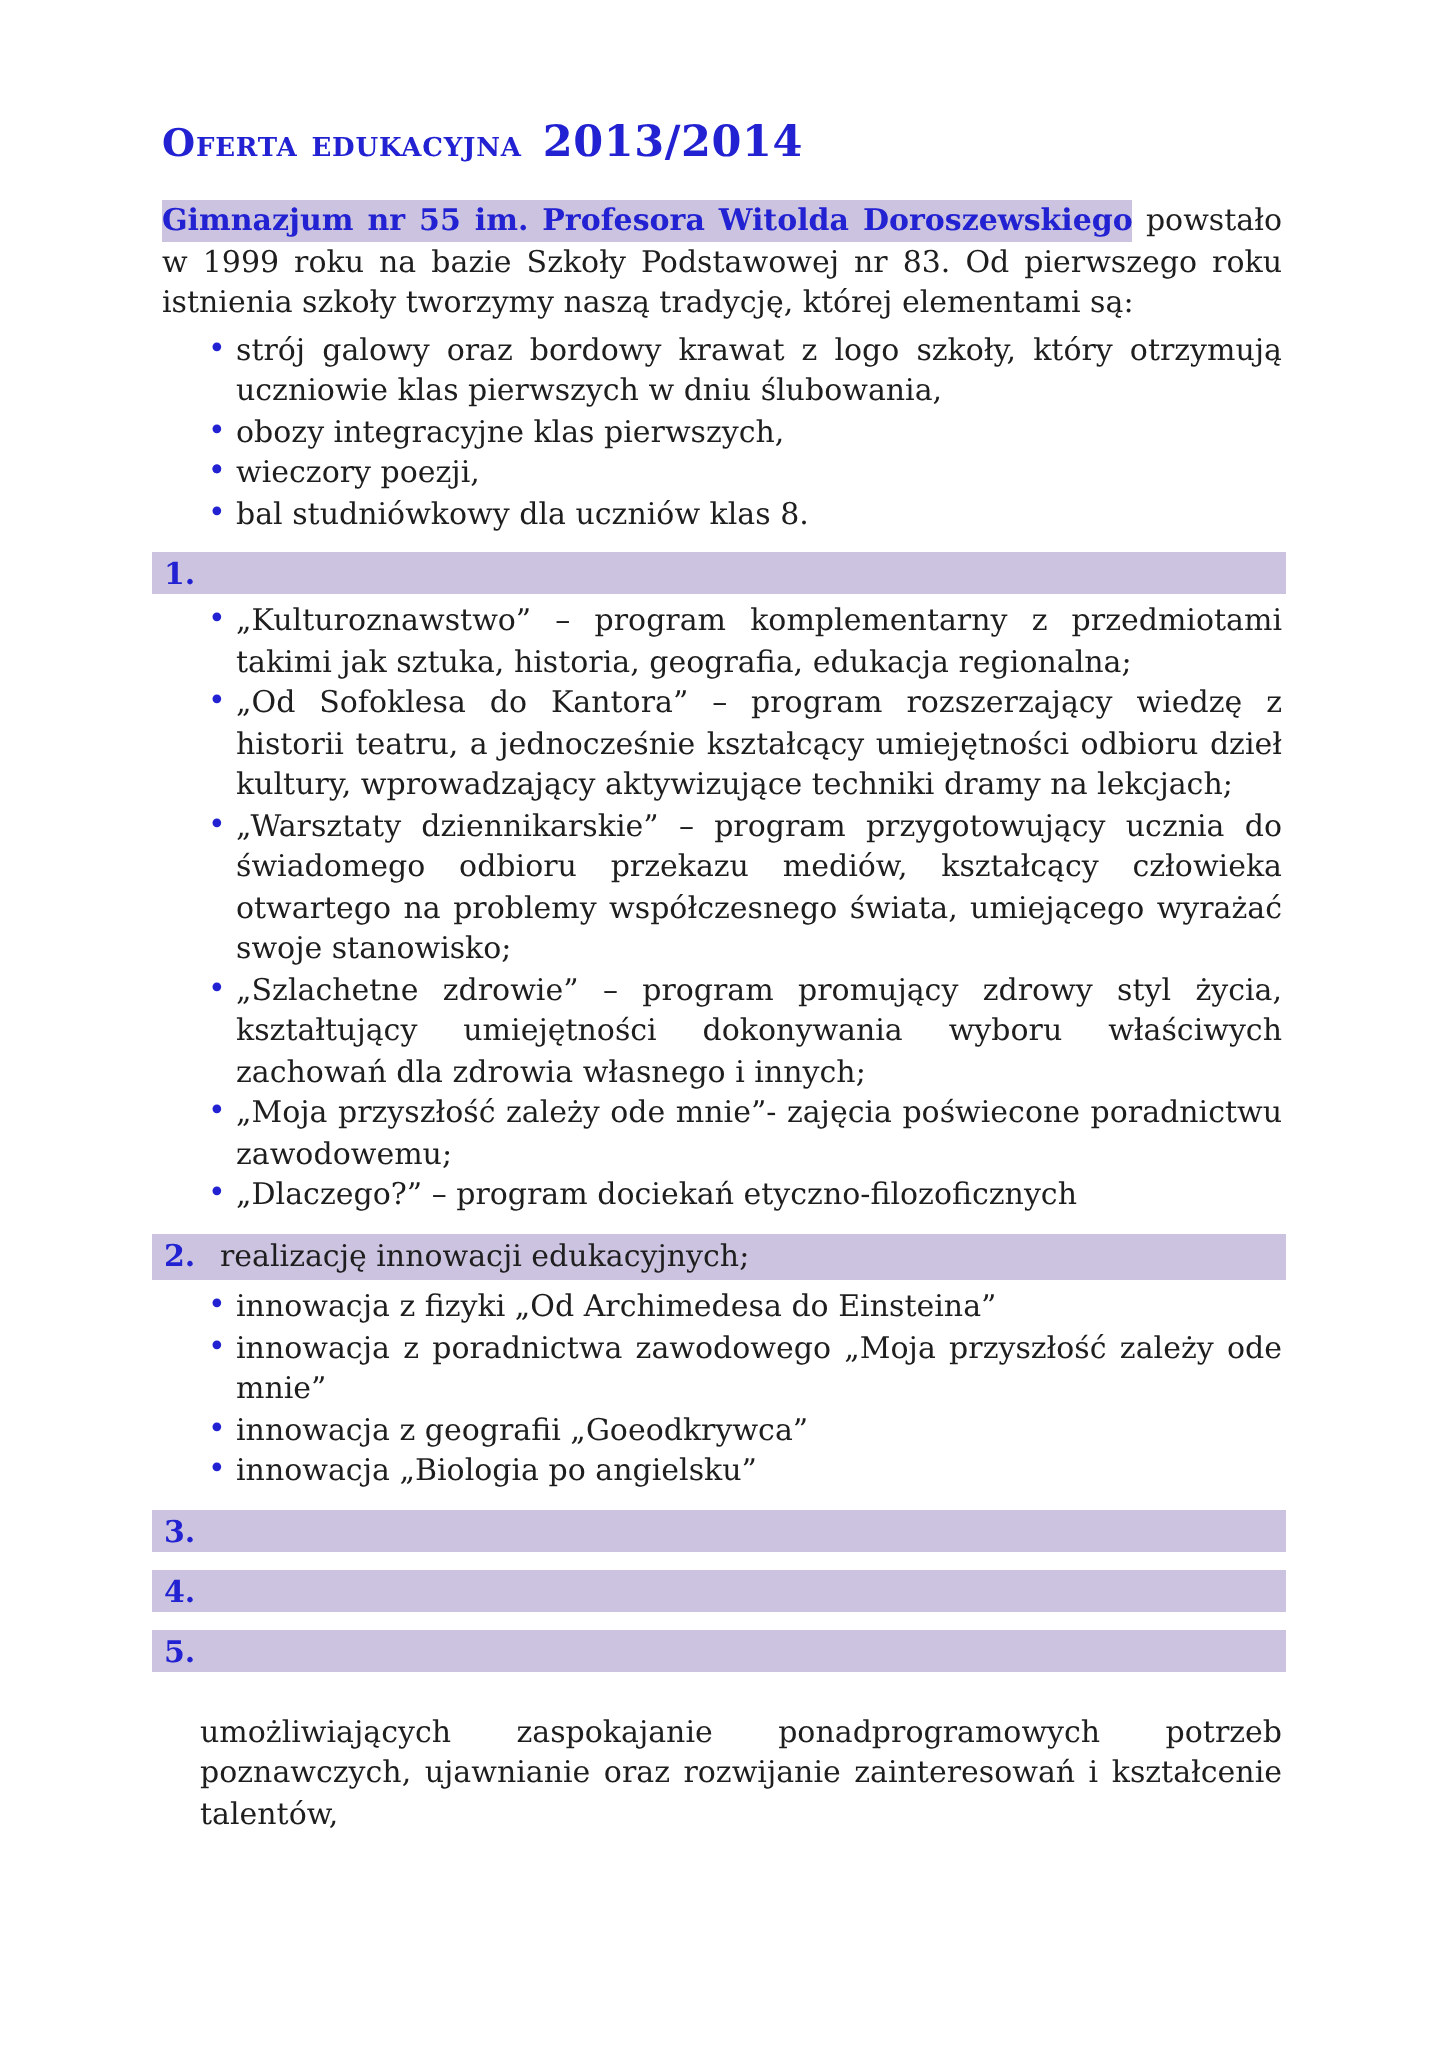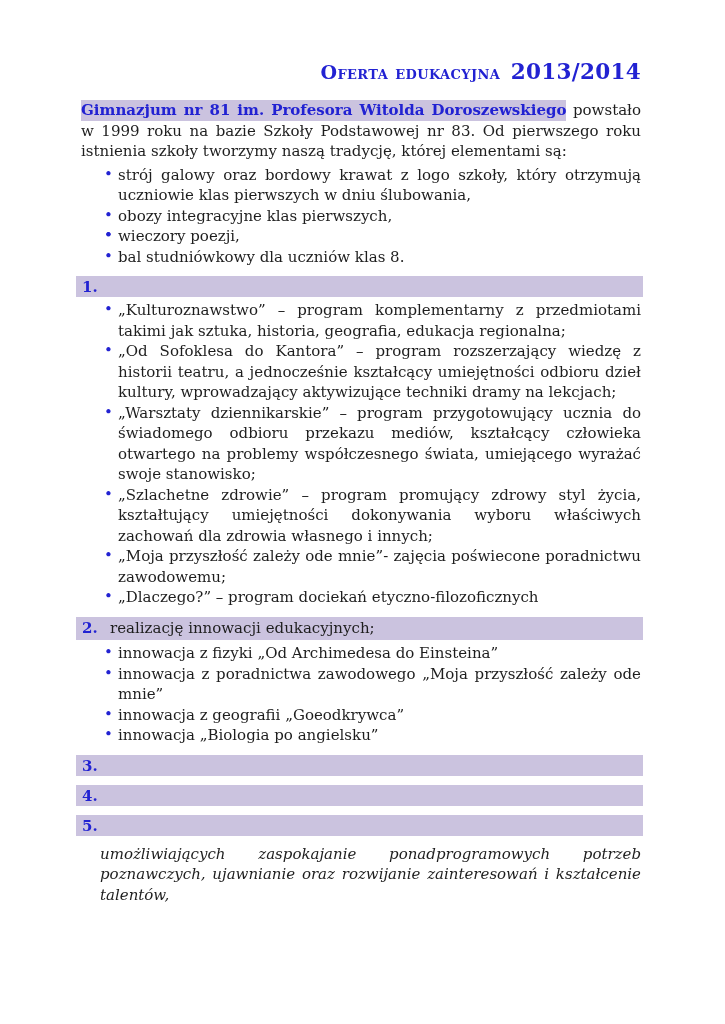--- a/index.html
+++ b/index.html
@@ -16,21 +16,21 @@
     background: #ffffff;
     padding: 56px 84px 0 81px;
     font-family: "DejaVu Serif", "Liberation Serif", serif;
     color: var(--ink);
     font-size: 15px;
     line-height: 20.5px;
     overflow: hidden;
   }
   h1.title {
     margin: 0 0 15px 0;
-    text-align: right;
+    text-align: left;
     color: var(--accent);
     font-weight: bold;
     line-height: 26px;
   }
   .title-sc {
     font-variant: small-caps;
     font-size: 19px;
     letter-spacing: 0.4px;
   }
   .title-year {
@@ -75,34 +75,34 @@
     min-height: 21px;
   }
   .bar .num {
     position: absolute;
     left: 6px;
     top: 1px;
     color: var(--accent);
     font-weight: bold;
   }
   .bar-gap { margin-bottom: 9px; }
-  .continuation { padding-left: 19px; margin-top: 8px; text-align: justify; font-style: italic; }
+  .continuation { padding-left: 19px; margin-top: 20px; text-align: justify; }
   .cline { display: inline; }
 </style>
 </head>
 <body>
 
 <div class="page">
 
   <h1 class="title">
     <span class="title-sc">Oferta edukacyjna</span>
     <span class="title-year">2013/2014</span>
   </h1>
 
-  <p class="para"><span class="hl-inline">Gimnazjum nr 81 im. Profesora Witolda Doroszewskiego</span><span> powstało w 1999 roku na bazie Szkoły Podstawowej nr 83. Od pierwszego roku istnienia szkoły tworzymy naszą tradycję, której elementami są:</span></p>
+  <p class="para"><span class="hl-inline">Gimnazjum nr 55 im. Profesora Witolda Doroszewskiego</span><span> powstało w 1999 roku na bazie Szkoły Podstawowej nr 83. Od pierwszego roku istnienia szkoły tworzymy naszą tradycję, której elementami są:</span></p>
 
   <ul class="bullets">
     <li><span class="dot">•</span><span>strój galowy oraz bordowy krawat z logo szkoły, który otrzymują uczniowie klas pierwszych w dniu ślubowania,</span></li>
     <li><span class="dot">•</span><span>obozy integracyjne klas pierwszych,</span></li>
     <li><span class="dot">•</span></li>
     <li><span class="dot">•</span><span>wieczory poezji,</span></li>
     <li><span class="dot">•</span><span>bal studniówkowy dla uczniów klas 8.</span></li>
   </ul>
 
 

